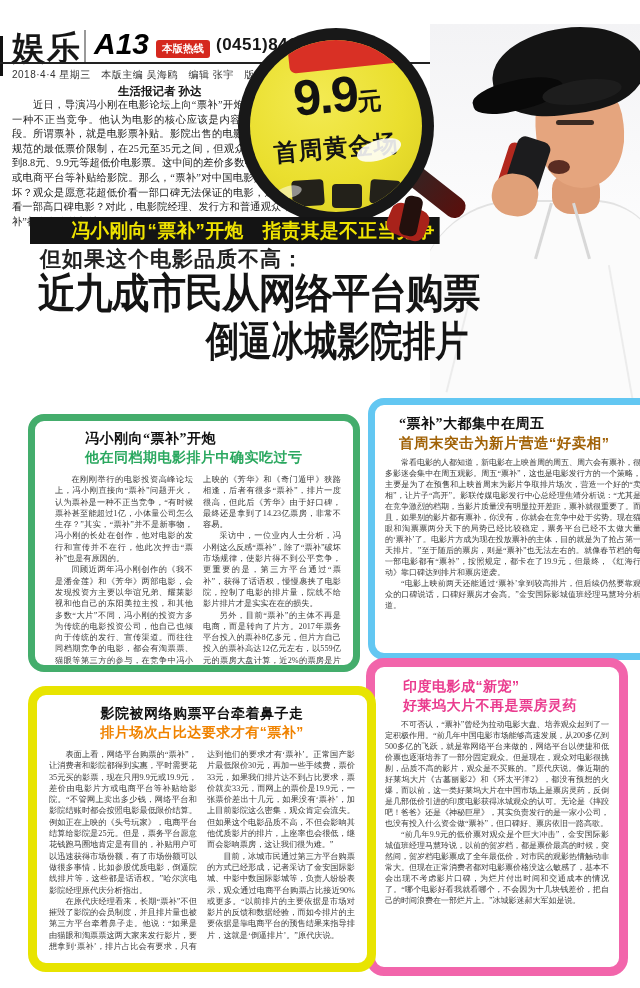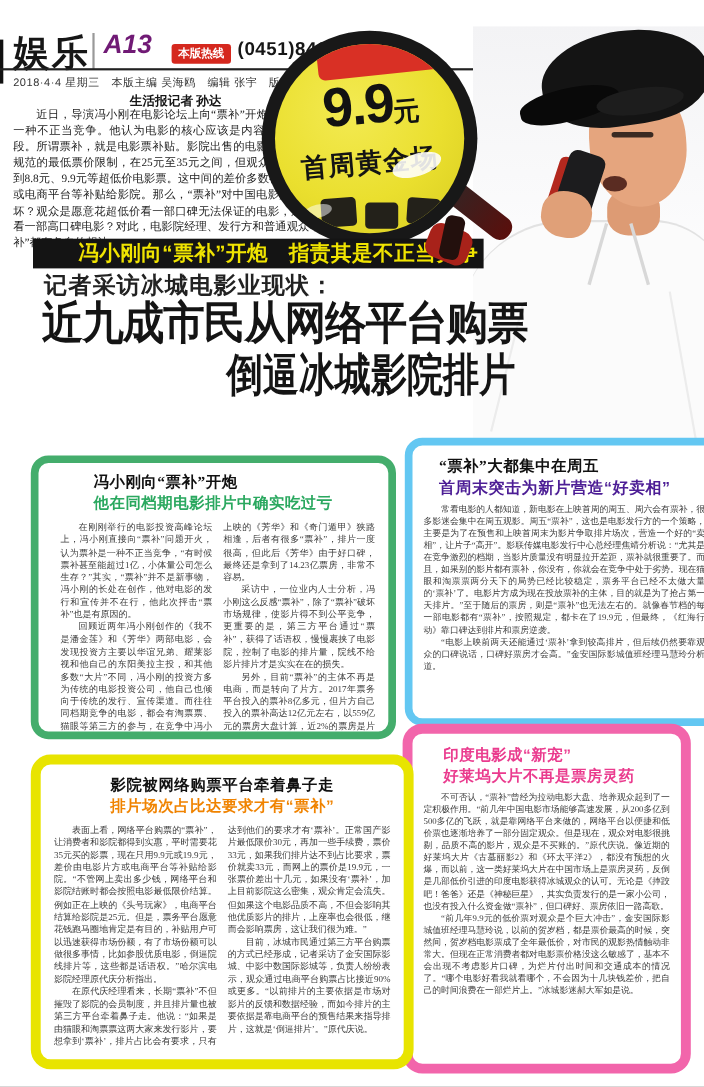--- a/index.html
+++ b/index.html
@@ -3,21 +3,21 @@
 <meta charset="utf-8">
 <style>
   html,body{margin:0;padding:0;background:#9a9a9a;}
   #page{position:relative;width:640px;height:988px;background:#fff;margin:0 auto;overflow:hidden;
         font-family:"Liberation Sans","DejaVu Sans",sans-serif;color:#161616;}
   .abs{position:absolute;}
   
   #left-tick{left:0;top:36px;width:3px;height:40px;background:#111;}
   #section-title{left:12px;top:26px;font-size:33px;font-weight:900;font-family:"Liberation Serif","DejaVu Serif",serif;letter-spacing:2px;}
   #head-divider{left:84px;top:30px;width:2px;height:33px;background:#999;}
-  #page-no{left:94px;top:27px;font-size:24px;font-weight:900;color:#701a75;font-style:italic;}
+  #page-no{left:94px;top:27px;font-size:30px;font-weight:900;color:#000000;font-style:italic;}
   #hotline-badge{left:156px;top:40px;background:#d5281e;color:#fff;font-size:10.5px;font-weight:700;padding:2px 6px;border-radius:3px;}
   #hotline-number{left:216px;top:35px;font-size:17px;font-weight:900;letter-spacing:.5px;}
   #masthead{right:8px;top:24px;font-size:33px;font-weight:900;color:#c3191c;font-style:italic;
             font-family:"DejaVu Serif","Liberation Serif",serif;letter-spacing:3px;transform:skewX(-6deg);}
   #head-rule{left:0;top:62px;width:640px;height:2px;background:#222;}
   #dateline{left:12px;top:68px;font-size:10px;color:#333;letter-spacing:.5px;}
   
   #byline{left:118px;top:84px;font-size:11.5px;font-weight:700;font-family:Liberation Serif, serif;}
   #lead-text{left:12px;top:98px;width:305px;font-size:10.3px;line-height:14.6px;text-align:justify;
              font-family:"Liberation Serif","DejaVu Serif",serif;color:#1c1c1c;}
@@ -143,38 +143,38 @@
       <div class="lens-blob" style="left:82px;top:144px;width:30px;height:24px;"></div>
       <div class="lens-blob" style="left:120px;top:140px;width:30px;height:24px;transform:rotate(4deg);"></div>
       <div id="lens-glare"></div>
       <div id="lens-glare2"></div>
     </div>
   </div>
   <div class="abs" id="hand-knob"></div>
   <div class="abs" id="hand-knob-dark"></div>
 
   <div class="abs" id="banner">冯小刚向“票补”开炮　指责其是不正当竞争</div>
-  <div class="abs" id="kicker">记者采访冰城电影业现状：</div>
+  <div class="abs" id="kicker">但如果这个电影品质不高：</div>
   <div class="abs" id="headline1">近九成市民从网络平台购票</div>
   <div class="abs" id="headline2-rest">倒逼冰城影院排片</div>
 
   <div class="artbox" id="box1" style="border-color: rgb(68, 173, 108); padding-left: 20px;">
     <div class="art-title">冯小刚向“票补”开炮</div>
     <div class="sub" style="color: rgb(42, 168, 95);">他在同档期电影排片中确实吃过亏</div>
     <div class="body2col">
       <p class="bp">在刚刚举行的电影投资高峰论坛上，冯小刚直接向“票补”问题开火，认为票补是一种不正当竞争，“有时候票补甚至能超过1亿，小体量公司怎么生存？”其实，“票补”并不是新事物，冯小刚的长处在创作，他对电影的发行和宣传并不在行，他此次抨击“票补”也是有原因的。</p>
       <p class="bp">回顾近两年冯小刚创作的《我不是潘金莲》和《芳华》两部电影，会发现投资方主要以华谊兄弟、耀莱影视和他自己的东阳美拉主投，和其他多数“大片”不同，冯小刚的投资方多为传统的电影投资公司，他自己也倾向于传统的发行、宣传渠道。而往往同档期竞争的电影，都会有淘票票、猫眼等第三方的参与，在竞争中冯小刚确实吃过亏。比如2017年12月15日上映的《芳华》和《奇门遁甲》狭路相逢，后者有很多“票补”，排片一度很高，但此后《芳华》由于好口碑，最终还是拿到了14.23亿票房，非常不容易。</p>
       <p class="bp">采访中，一位业内人士分析，冯小刚这么反感“票补”，除了“票补”破坏市场规律，使影片得不到公平竞争，更重要的是，第三方平台通过“票补”，获得了话语权，慢慢裹挟了电影院，控制了电影的排片量，院线不给影片排片才是实实在在的损失。</p>
       <p class="bp">另外，目前“票补”的主体不再是电商，而是转向了片方。2017年票务平台投入的票补8亿多元，但片方自己投入的票补高达12亿元左右，以559亿元的票房大盘计算，近2%的票房是片方掏钱买的。</p>
     </div>
   </div>
 
   <div class="artbox" id="box2" style="border-color: rgb(99, 199, 242);">
     <div class="art-title">“票补”大都集中在周五</div>
-    <div class="sub" style="color: #4c1d95;">首周末突击为新片营造“好卖相”</div>
+    <div class="sub" style="color: #a16207;">首周末突击为新片营造“好卖相”</div>
     <div class="body1col">
       <p class="bp">常看电影的人都知道，新电影在上映首周的周五、周六会有票补，很多影迷会集中在周五观影。周五“票补”，这也是电影发行方的一个策略，主要是为了在预售和上映首周末为影片争取排片场次，营造一个好的“卖相”，让片子“高开”。影联传媒电影发行中心总经理焦靖分析说：“尤其是在竞争激烈的档期，当影片质量没有明显拉开差距，票补就很重要了。而且，如果别的影片都有票补，你没有，你就会在竞争中处于劣势。现在猫眼和淘票票两分天下的局势已经比较稳定，票务平台已经不太做大量的‘票补’了。电影片方成为现在投放票补的主体，目的就是为了抢占第一天排片。”至于随后的票房，则是“票补”也无法左右的。就像春节档的每一部电影都有“票补”，按照规定，都卡在了19.9元，但最终，《红海行动》靠口碑达到排片和票房逆袭。</p>
       <p class="bp">“电影上映前两天还能通过‘票补’拿到较高排片，但后续仍然要靠观众的口碑说话，口碑好票房才会高。”金安国际影城值班经理马慧玲分析道。</p>
     </div>
   </div>
 
   <div class="artbox" id="box3" style="border-color: rgb(232, 228, 0);">
     <div class="art-title">影院被网络购票平台牵着鼻子走</div>
     <div class="sub" style="color: rgb(240, 131, 0);">排片场次占比达要求才有“票补”</div>
     <div class="body2col">

